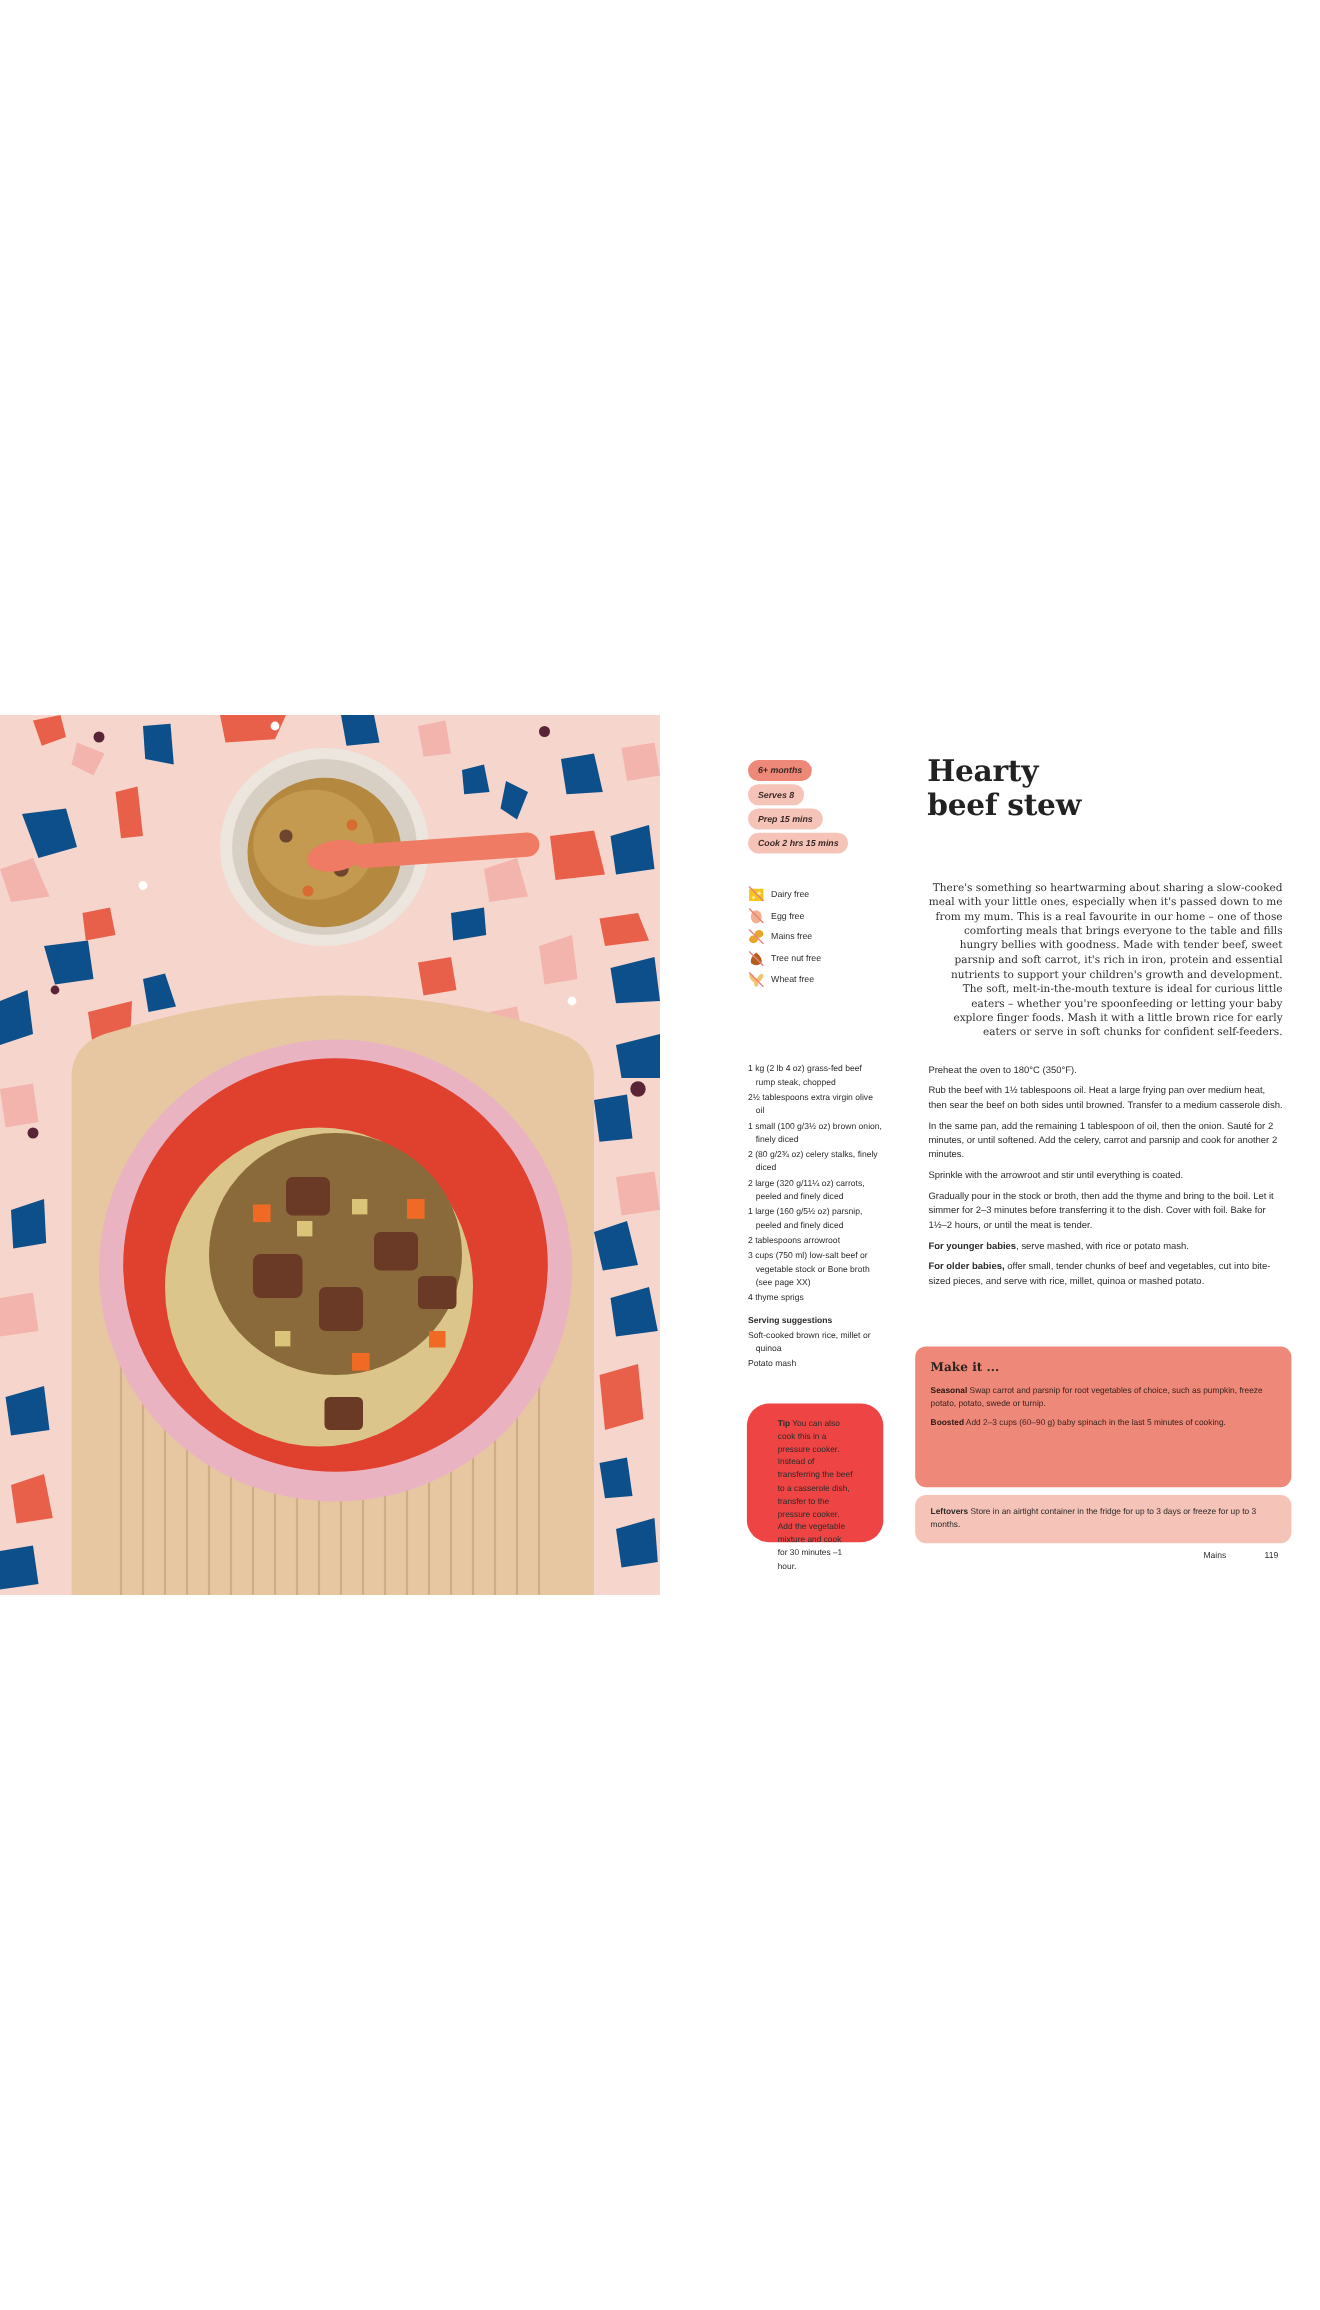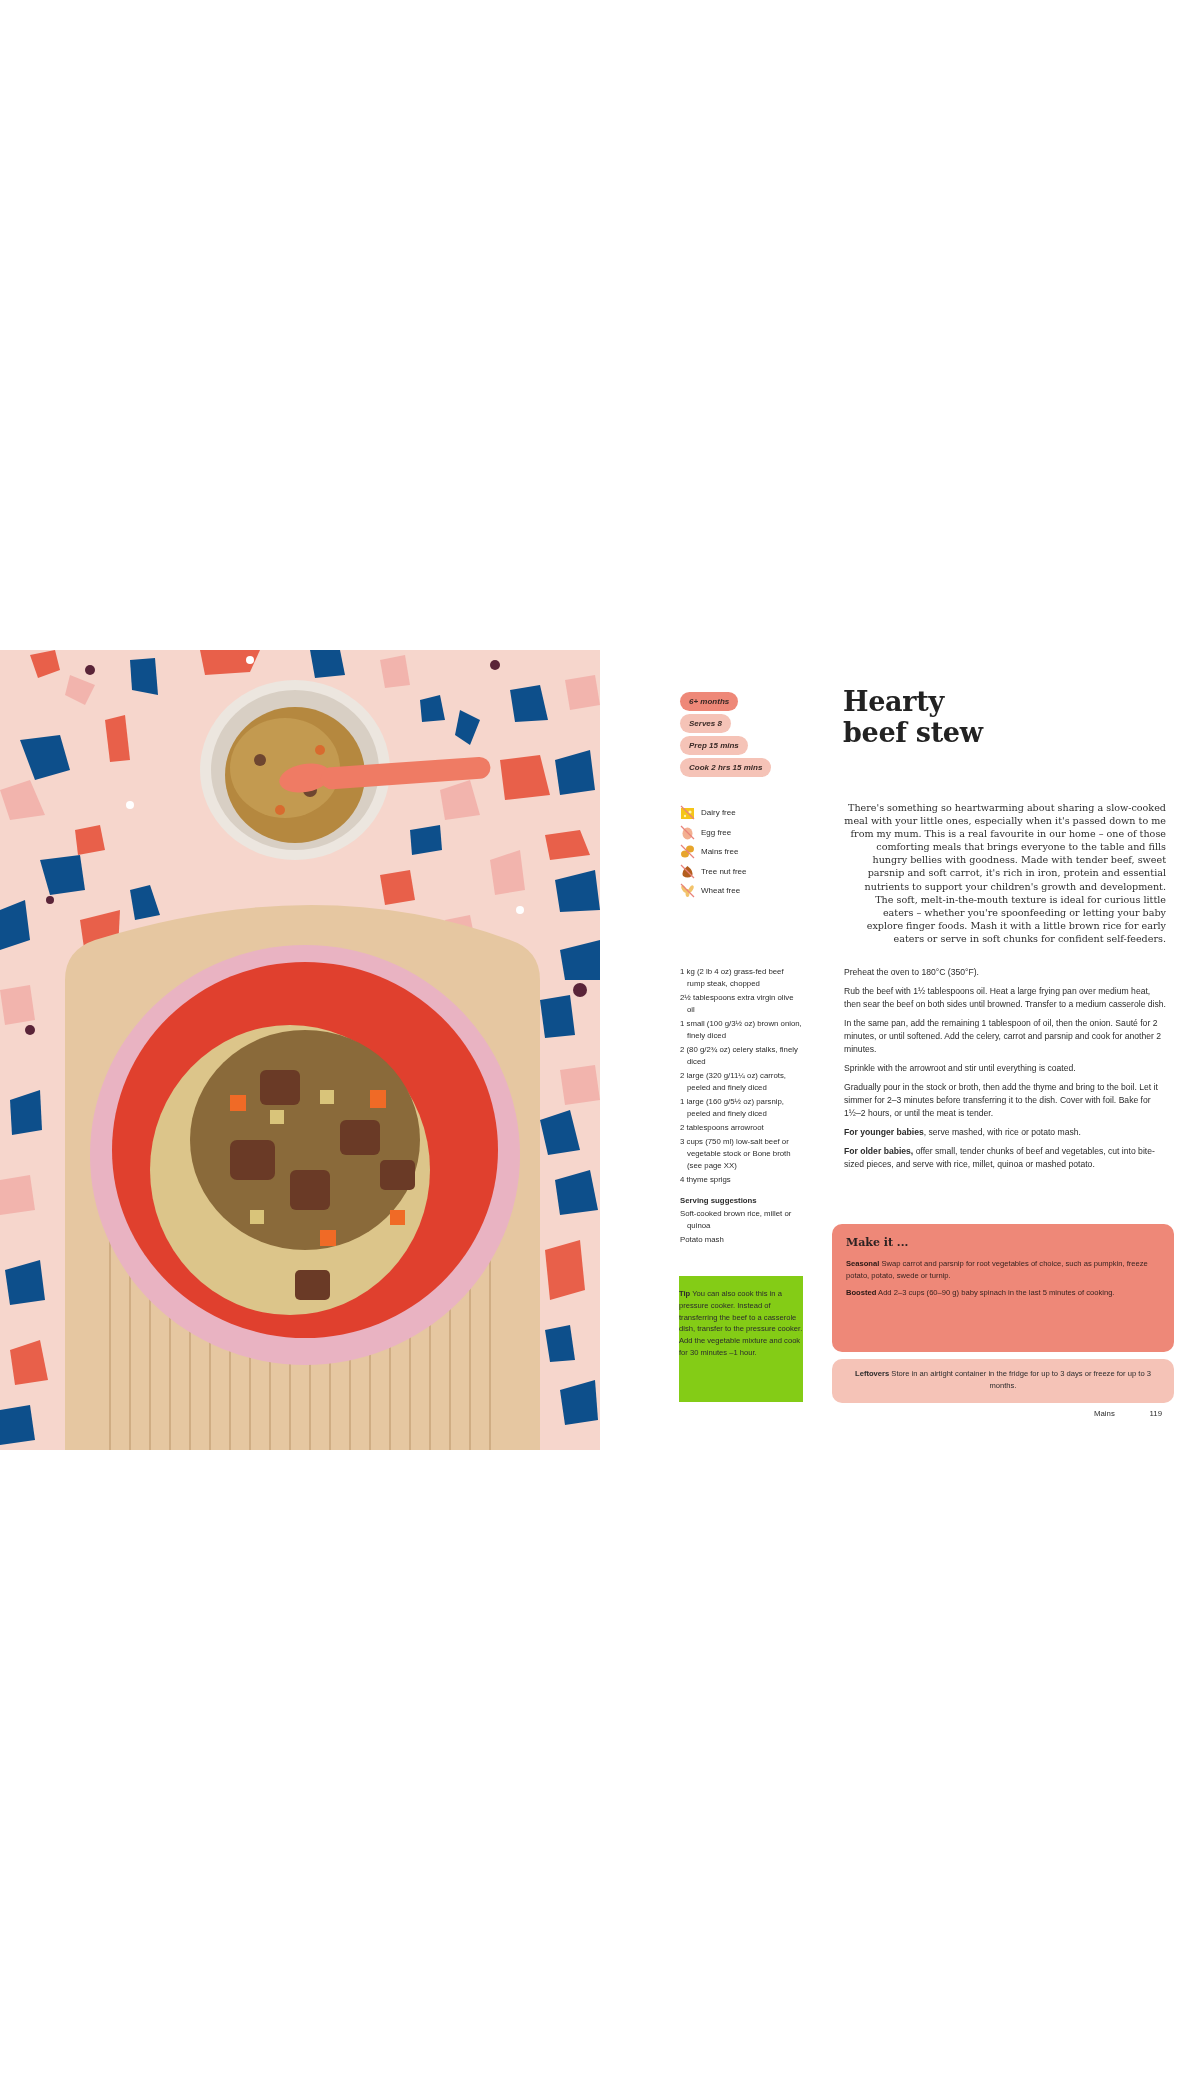--- a/index.html
+++ b/index.html
@@ -44,41 +44,41 @@
   .ingredients { position: absolute; left: 680px; top: 966px; width: 122px; }
   .ing { font-size: 7.8px; line-height: 12px; color: #2c2c2c; margin-bottom: 2px; padding-left: 7px; text-indent: -7px; }
   .serving-head { font-size: 7.8px; font-weight: bold; margin-top: 10px; margin-bottom: 3px; color: #2c2c2c; }
 
   .method { position: absolute; left: 844px; top: 966px; width: 324px; }
   .step { font-size: 8.6px; line-height: 13px; color: #2c2c2c; margin-bottom: 6px; }
   .step b { font-weight: bold; }
 
   .tip {
     position: absolute; left: 679px; top: 1276px; width: 124px; height: 126px;
-    background: #84cc16; border-radius: 0; padding: 12px 0;
+    background: #ef4444; border-radius: 20px; padding: 12px 28px;
     font-size: 7.6px; line-height: 11.8px; color: #2c2c2c;
   }
   .tip b { font-weight: bold; }
 
   .makeit {
     position: absolute; left: 832px; top: 1224px; width: 342px; height: 128px;
     background: #ee8878; border-radius: 10px; padding: 12px 14px;
   }
   .makeit-title {
     font-family: "DejaVu Serif", serif; font-size: 11px; font-weight: bold; color: #2c2222; margin-bottom: 9px;
   }
   .makeit-cols { display: flex; gap: 18px; }
   .makeit-col { flex: 1; }
   .mk { font-size: 7.6px; line-height: 11.6px; color: #3a2420; margin-bottom: 6px; }
   .mk b { font-weight: bold; color: #2a1814; }
 
   .leftovers {
     position: absolute; left: 832px; top: 1359px; width: 342px; height: 44px;
     background: #f5c3b7; border-radius: 10px; padding: 9px 14px;
-    font-size: 7.6px; line-height: 11.6px; color: #2c2c2c; text-align: center;
+    font-size: 7.6px; line-height: 11.6px; color: #2c2c2c;
   }
   .leftovers b { font-weight: bold; }
 
   .footer { position: absolute; left: 1094px; top: 1409px; width: 68px; font-size: 7.8px; color: #2c2c2c; display: flex; justify-content: space-between; }
 </style>
 </head>
 <body>
 
 <div class="photo">
   <svg width="600" height="800" viewBox="0 0 600 800">

